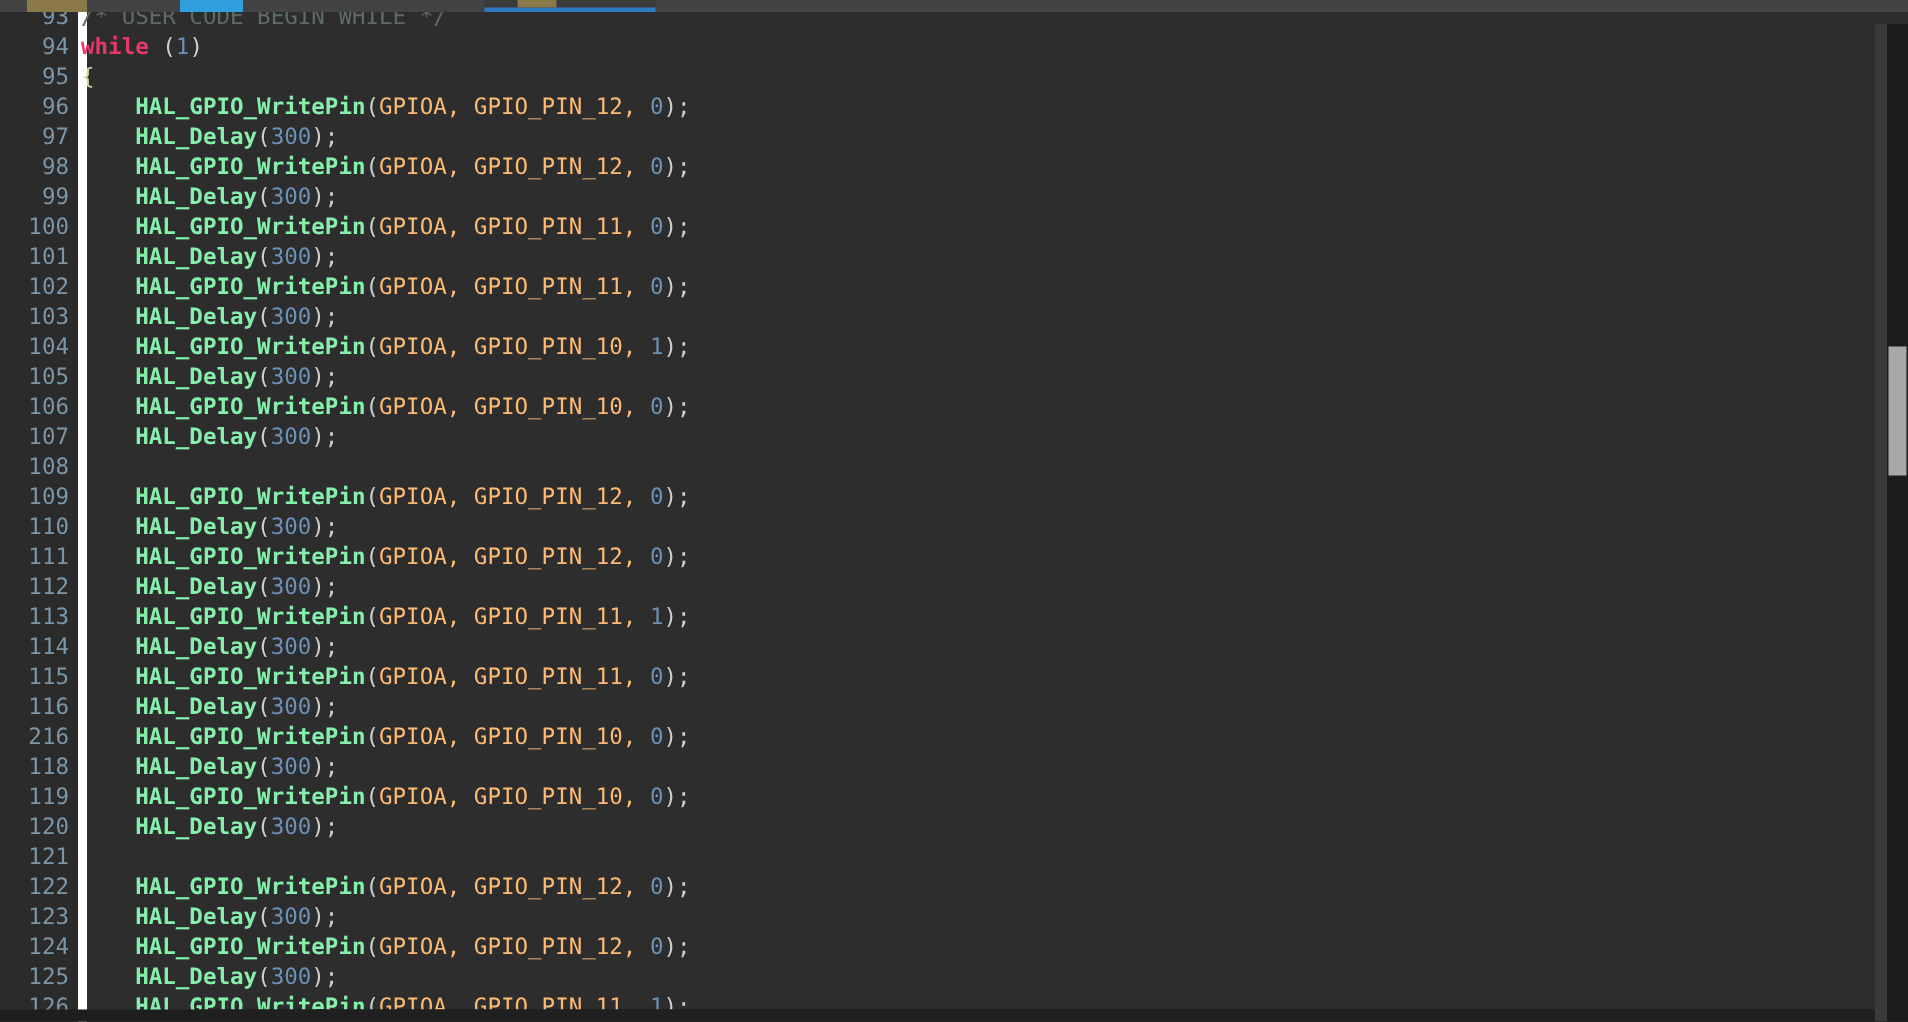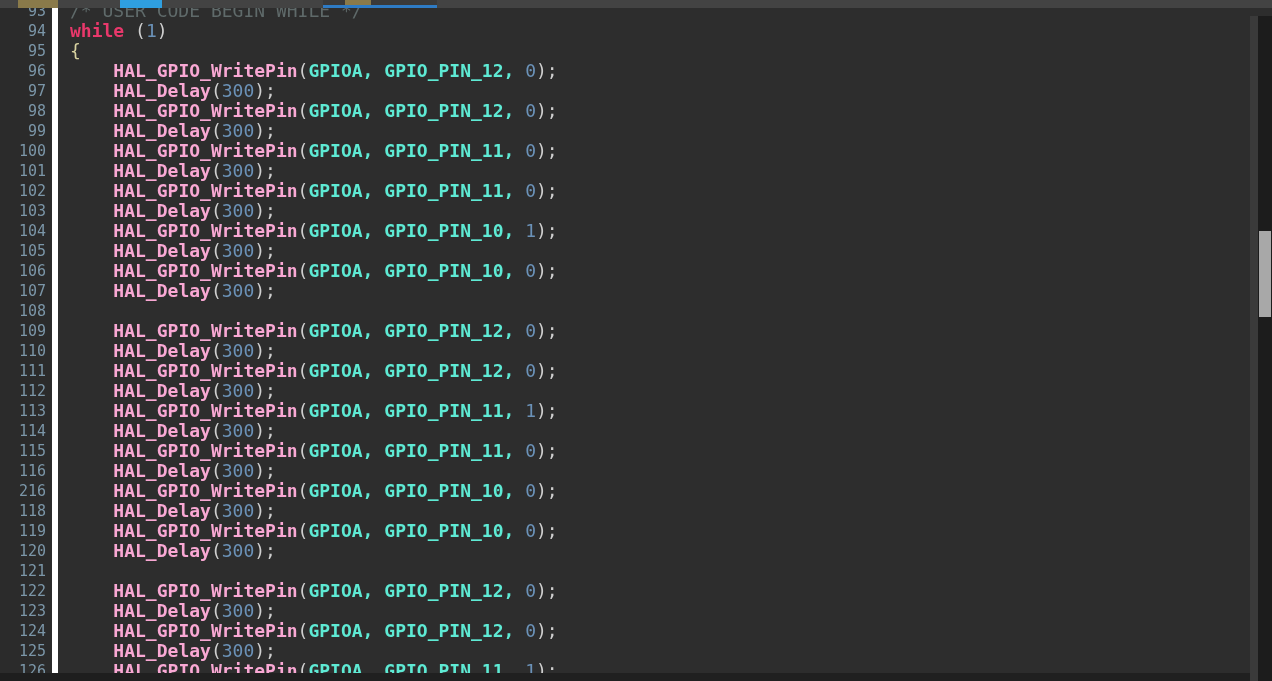--- a/index.html
+++ b/index.html
@@ -99,32 +99,32 @@
   .lineno {
     position: absolute;
     left: 0;
     width: 46px;
     text-align: right;
     color: #7b96a8;
     font-size: 15px;
   }
   .linetext {
     position: absolute;
-    left: 70px;
+    left: 54px;
     color: #cfcfcf;
-    font-size: 18px;
+    font-size: 15px;
     white-space: pre;
   }
 
   
   .tok-comment  { color: #5f6a6a; }
   .tok-keyword  { color: #e8386b; font-weight: bold; }
-  .tok-func     { color: #f9a8d4; font-weight: bold; }
+  .tok-func     { color: #86efac; font-weight: bold; }
   .tok-punct    { color: #cfcfcf; }
-  .tok-ident    { color: #5eead4; font-weight: bold; }
+  .tok-ident    { color: #fdba74; }
   .tok-num      { color: #6b92b8; }
   .tok-brace    { color: #d8d2a0; }
 
   
   #bottom-cut {
     position: absolute;
     left: 0;
     bottom: 0;
     width: 1272px;
     height: 8px;

